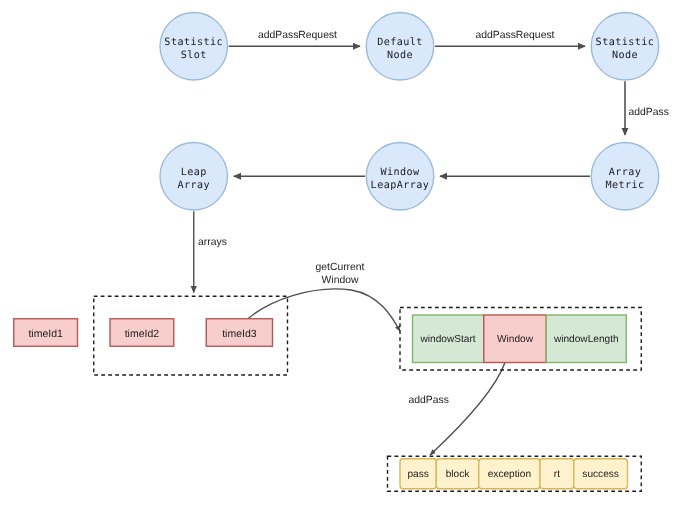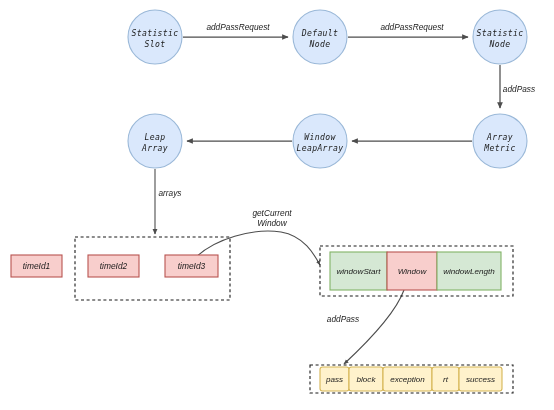--- a/index.html
+++ b/index.html
@@ -11,21 +11,20 @@
     width: 554px;
     height: 410px;
     overflow: hidden;
     font-family: "Liberation Sans", sans-serif;
   }
   #diagram-root {
     position: relative;
     width: 554px;
     height: 410px;
     background: #ffffff;
-    font-style: italic;
   }
   svg#diagram {
     display: block;
     width: 554px;
     height: 410px;
   }
   .node-circle {
     fill: #dae8fc;
     stroke: #9ab8d8;
     stroke-width: 1.1;

